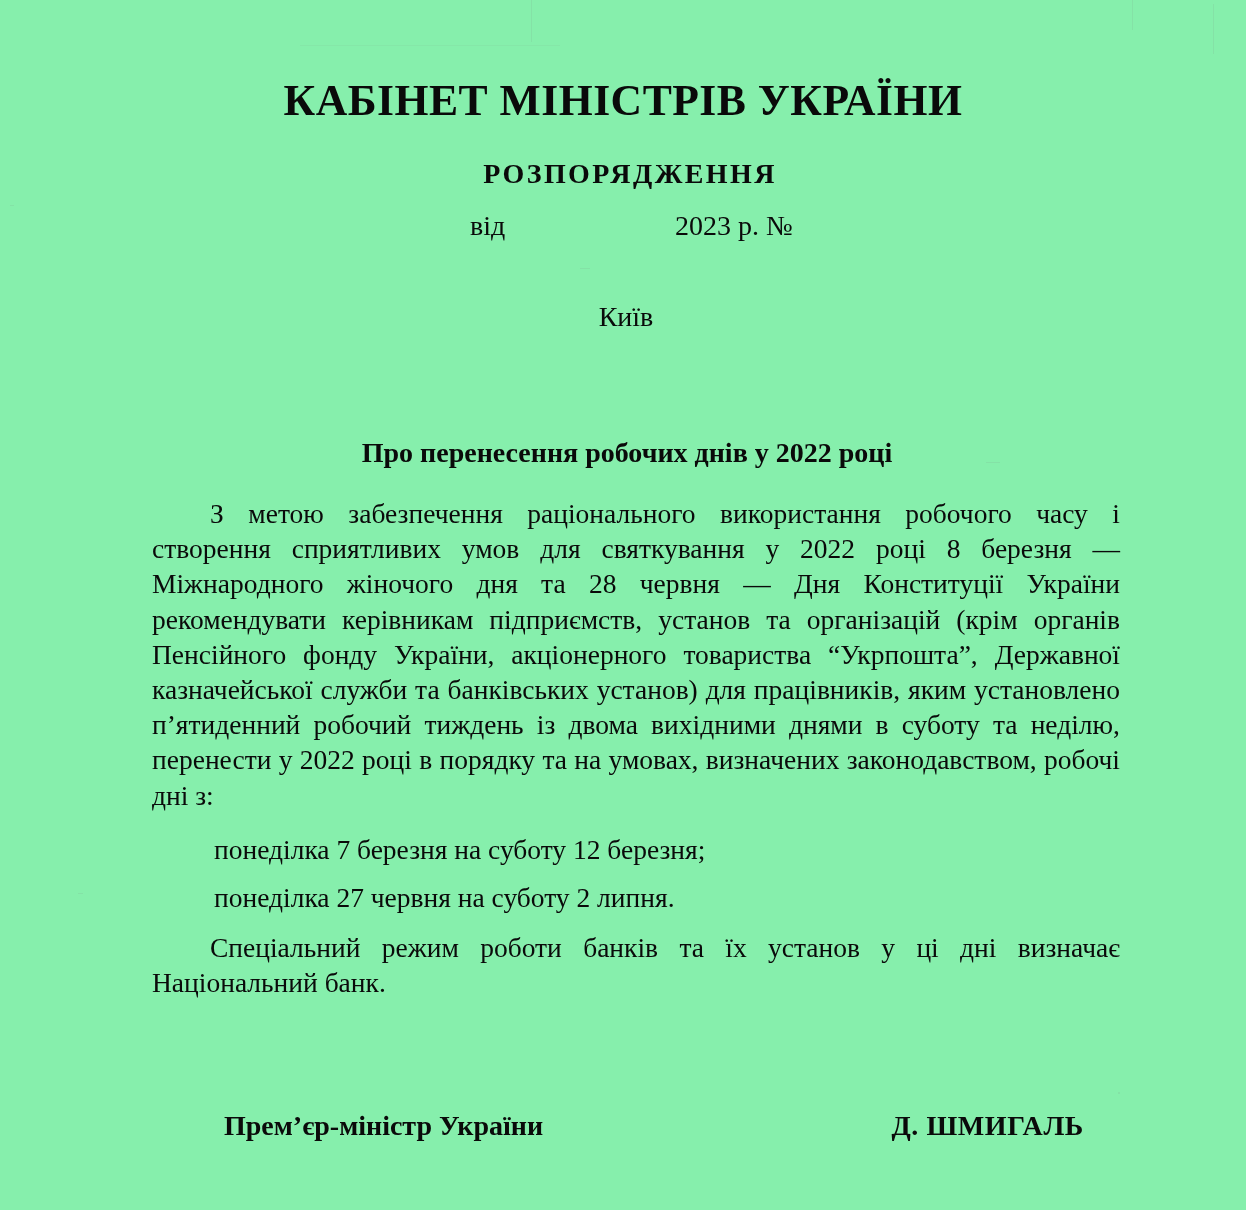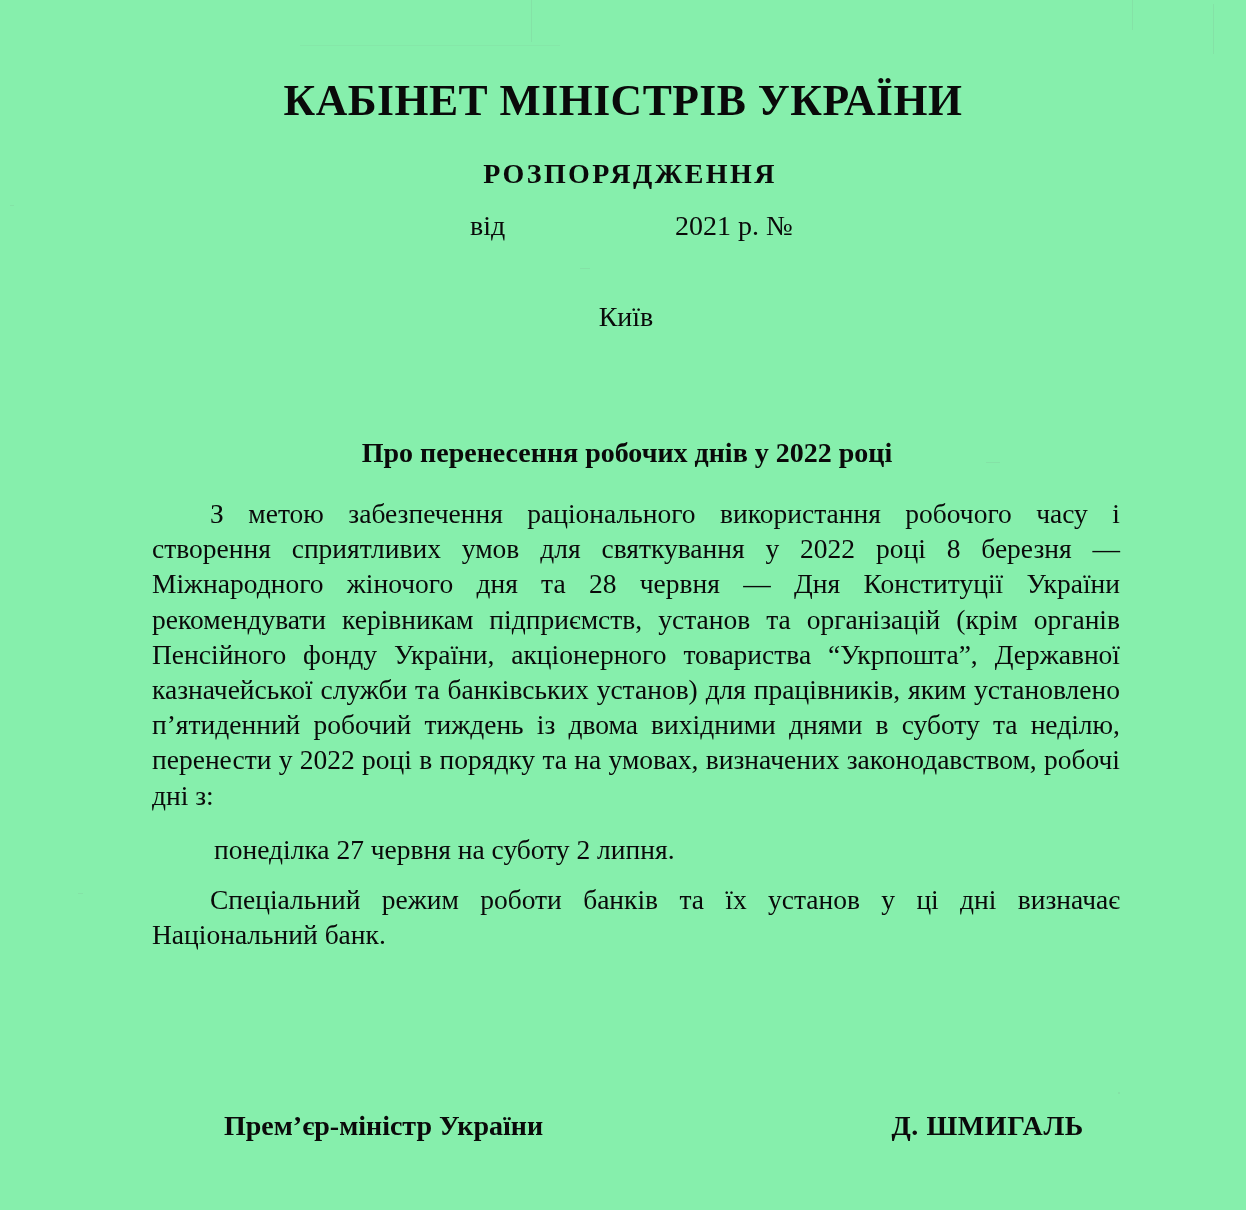--- a/index.html
+++ b/index.html
@@ -191,34 +191,35 @@
   <span class="scan-noise v7"></span>
   <span class="scan-noise v8"></span>
   <span class="scan-noise v9"></span>
 
   <h1 class="org-title">КАБІНЕТ МІНІСТРІВ УКРАЇНИ</h1>
 
   <h2 class="doc-kind">РОЗПОРЯДЖЕННЯ</h2>
 
   <div class="date-row">
     <span class="from-label">від</span>
-    <span class="year-number">2021 р. №</span>
+    <span class="year-number">2023 р. №</span>
   </div>
 
   <div class="city">Київ</div>
 
   <h3 class="subject">Про перенесення робочих днів у 2022 році</h3>
 
   <div class="body-block">
 
     <p>З метою забезпечення раціонального використання робочого часу і створення сприятливих умов для святкування у 2022 році 8 березня — Міжнародного жіночого дня та 28 червня — Дня Конституції України рекомендувати керівникам підприємств, установ та організацій (крім органів Пенсійного фонду України, акціонерного товариства “Укрпошта”, Державної казначейської служби та банківських установ) для працівників, яким установлено п’ятиденний робочий тиждень із двома вихідними днями в суботу та неділю, перенести у 2022 році в порядку та на умовах, визначених законодавством, робочі дні з:</p>
 
     <div class="gap-before-list"></div>
 
     <ul class="transfer-list">
+      <li>понеділка 7 березня на суботу 12 березня;</li>
       <li>понеділка 27 червня на суботу 2 липня.</li>
     </ul>
 
     <div class="gap-after-list"></div>
 
     <p>Спеціальний режим роботи банків та їх установ у ці дні визначає Національний банк.</p>
   </div>
 
   <div class="signature">
     <span class="post">Прем’єр-міністр України</span>

